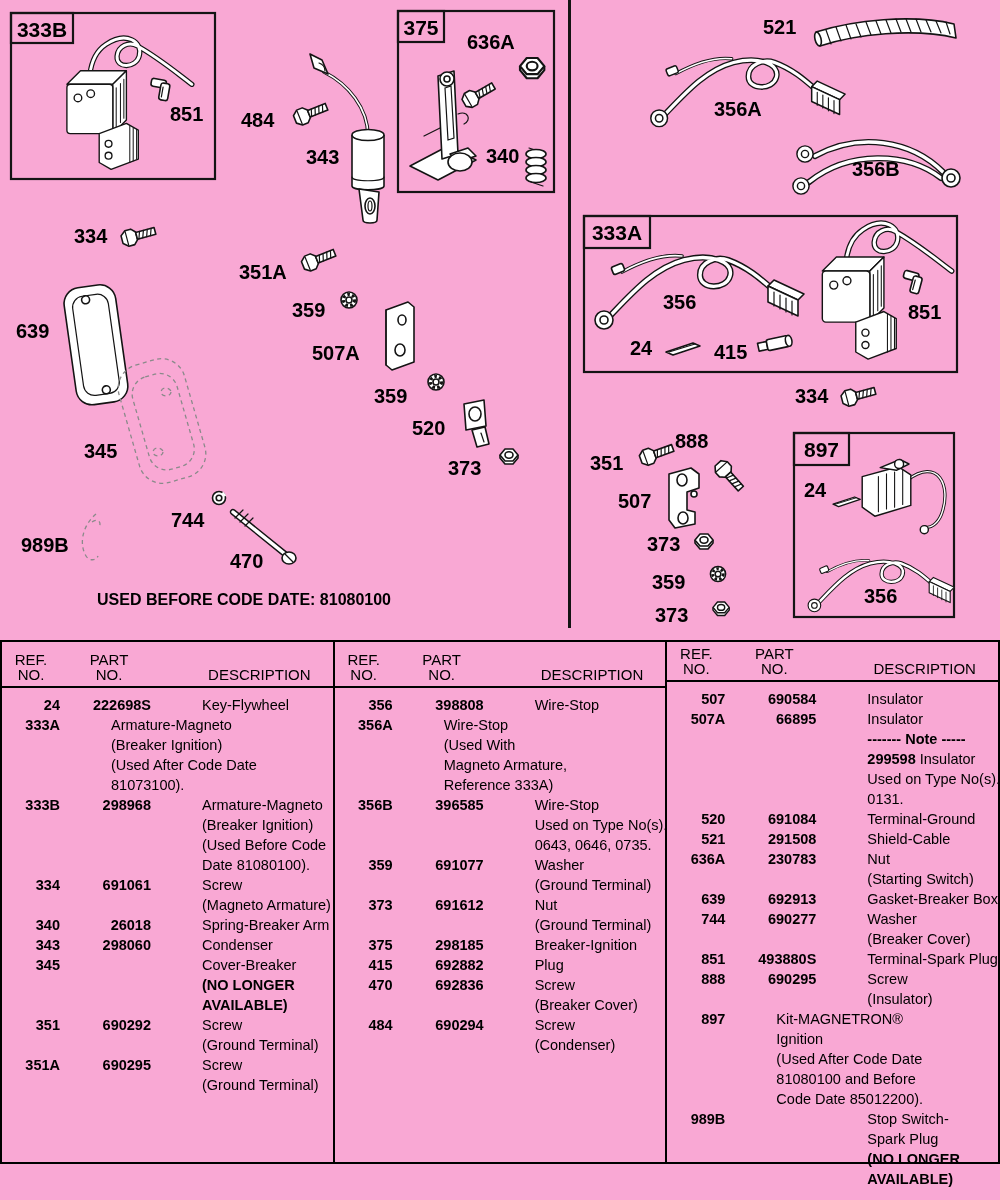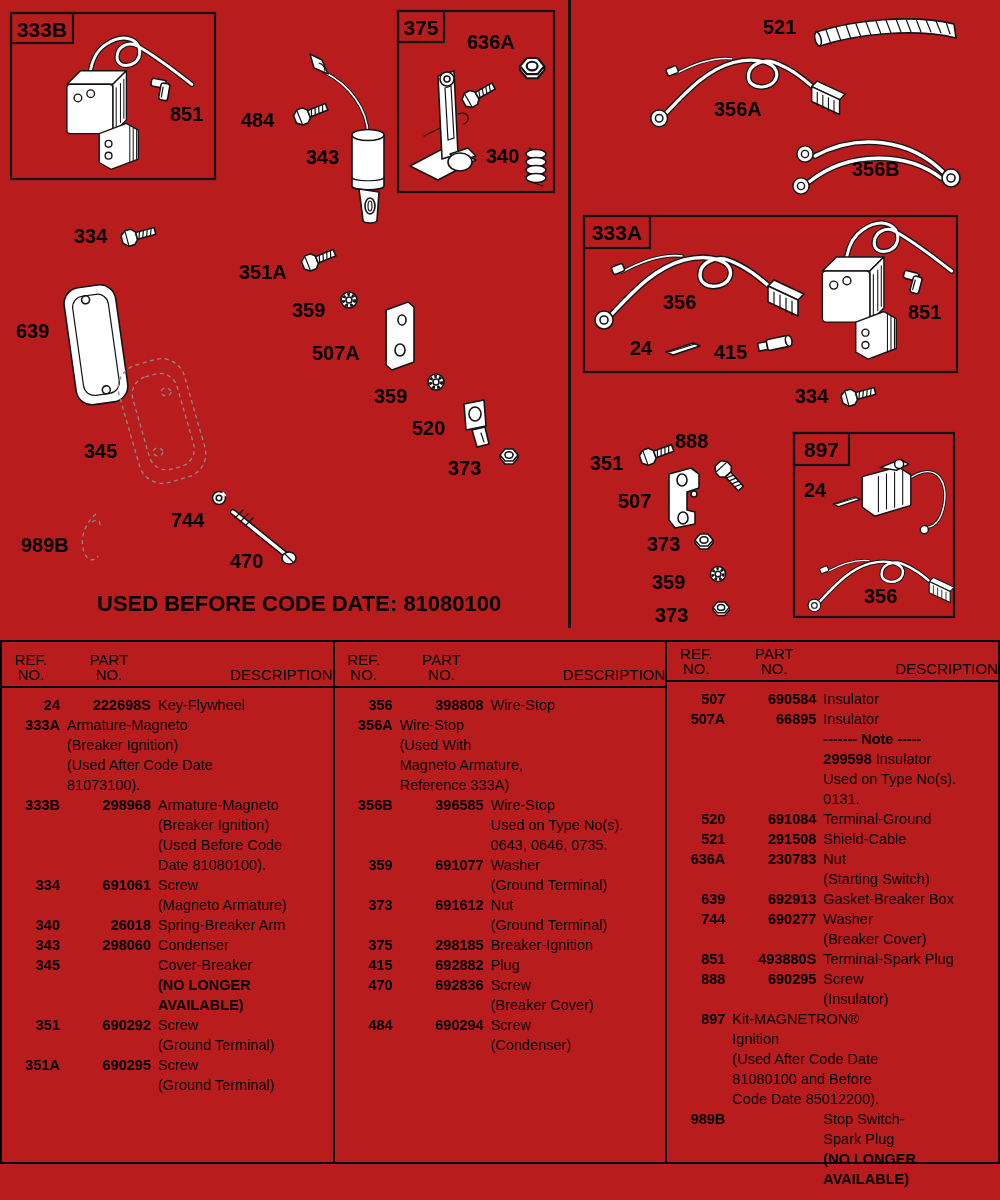--- a/index.html
+++ b/index.html
@@ -1,47 +1,47 @@
 <!DOCTYPE html>
 <html><head>
 <meta charset="utf-8">
 <style>
   html,body{margin:0;padding:0;background:#fff;}
-  .sheet{position:relative;width:1000px;height:1200px;background:#b91c1c;color:#000;
+  .sheet{position:relative;width:1000px;height:1200px;background:#f9a8d4;color:#000;
          font-family:"Liberation Sans",sans-serif;overflow:hidden;}
   .diagram{position:absolute;left:0;top:0;width:1000px;height:632px;}
   .diag-svg{position:absolute;left:0;top:0;}
   .divider{position:absolute;left:568px;top:0;width:3px;height:628px;background:#141414;}
   .callout{position:absolute;font-weight:bold;font-size:20px;line-height:1;white-space:nowrap;}
   .boxlabel{position:absolute;font-weight:bold;font-size:21px;line-height:1;text-align:center;}
-  .caption{position:absolute;left:97px;top:591px;font-size:22px;font-weight:bold;white-space:nowrap;}
+  .caption{position:absolute;left:97px;top:591px;font-size:16px;font-weight:bold;white-space:nowrap;}
   
   .wf{fill:#fff;stroke:#141414;stroke-width:1.6;stroke-linejoin:round;}
   .ln{fill:none;stroke:#141414;stroke-width:1.2;stroke-linecap:round;}
   .t1{fill:none;stroke:#141414;stroke-width:6.2;stroke-linecap:round;}
   .t2{fill:none;stroke:#fff;stroke-width:3.4;stroke-linecap:round;}
   .w1{fill:none;stroke:#141414;stroke-width:3.6;stroke-linecap:round;}
   .w2{fill:none;stroke:#fff;stroke-width:1.6;stroke-linecap:round;}
   .dash{fill:none;stroke:#8a8a8a;stroke-width:1.3;stroke-dasharray:4,3.5;}
   .boxframe{fill:none;stroke:#141414;stroke-width:2.2;}
   
   .parts-table{position:absolute;left:0;top:640px;width:1000px;height:524px;
                box-sizing:border-box;border:2px solid #000;display:flex;}
   .pt-col{flex:1 1 0;min-width:0;border-right:2px solid #000;display:flex;flex-direction:column;}
   .pt-col:last-child{border-right:none;}
   .pt-head{box-sizing:border-box;height:46px;border-bottom:2px solid #000;
            display:grid;grid-template-columns:58px 84px 1fr;column-gap:7px;
            align-items:end;padding:4px 0 4px 0;}
   .pt-h{font-size:15px;line-height:15px;text-align:center;}
-  .pt-h-desc{text-align:right;padding-left:28px;}
+  .pt-h-desc{text-align:center;padding-left:28px;}
   .pt-body{padding-top:7px;}
   .pt-entry{display:grid;grid-template-columns:58px 84px 1fr;column-gap:7px;
             font-size:14.5px;line-height:20px;}
   .pt-ref,.pt-part{font-weight:bold;text-align:right;white-space:nowrap;}
-  .pt-desc{padding-right:18px;}
+  .pt-desc{padding-right:18px;margin-left:44px;}
   .pt-line{white-space:nowrap;}
   .pt-desc .b{font-weight:bold;}
 </style>
 </head>
 <body>
 
 <div class="sheet">
 
   <div class="diagram">
     <svg class="diag-svg" width="1000" height="632" viewBox="0 0 1000 632">

